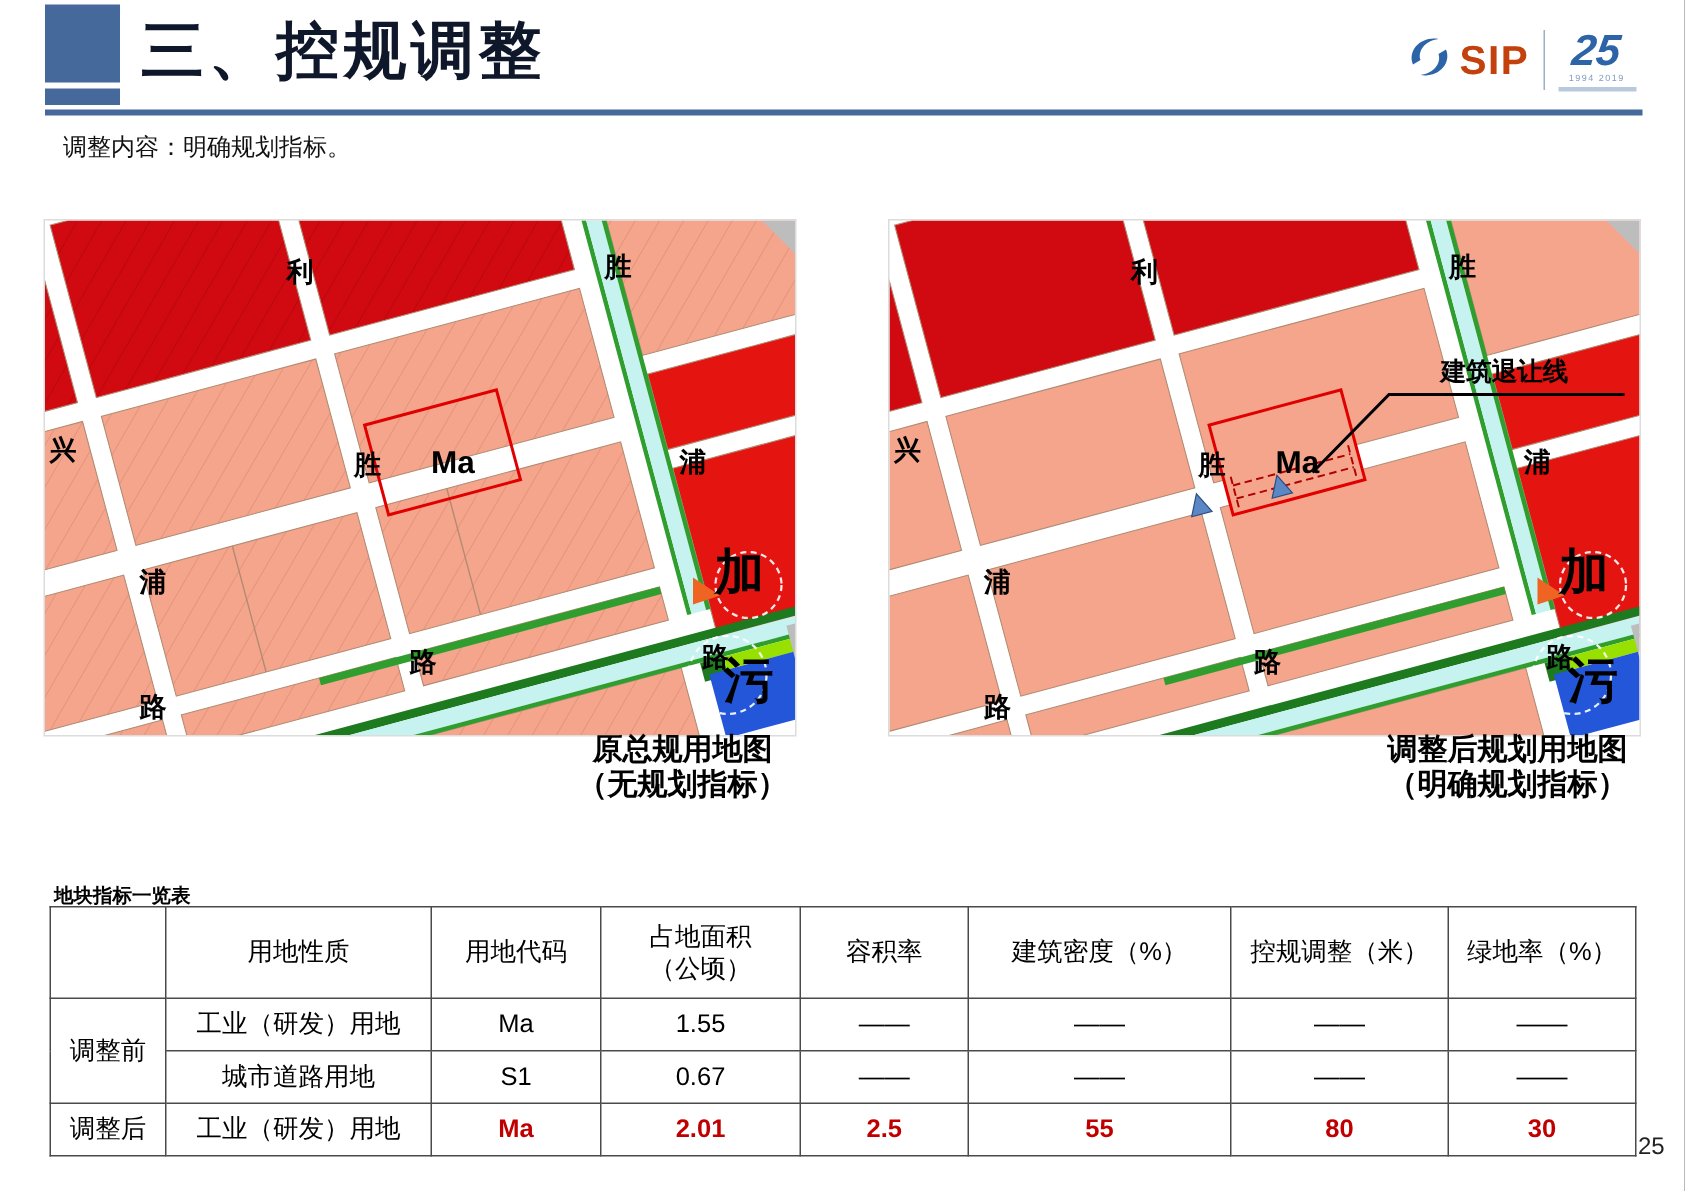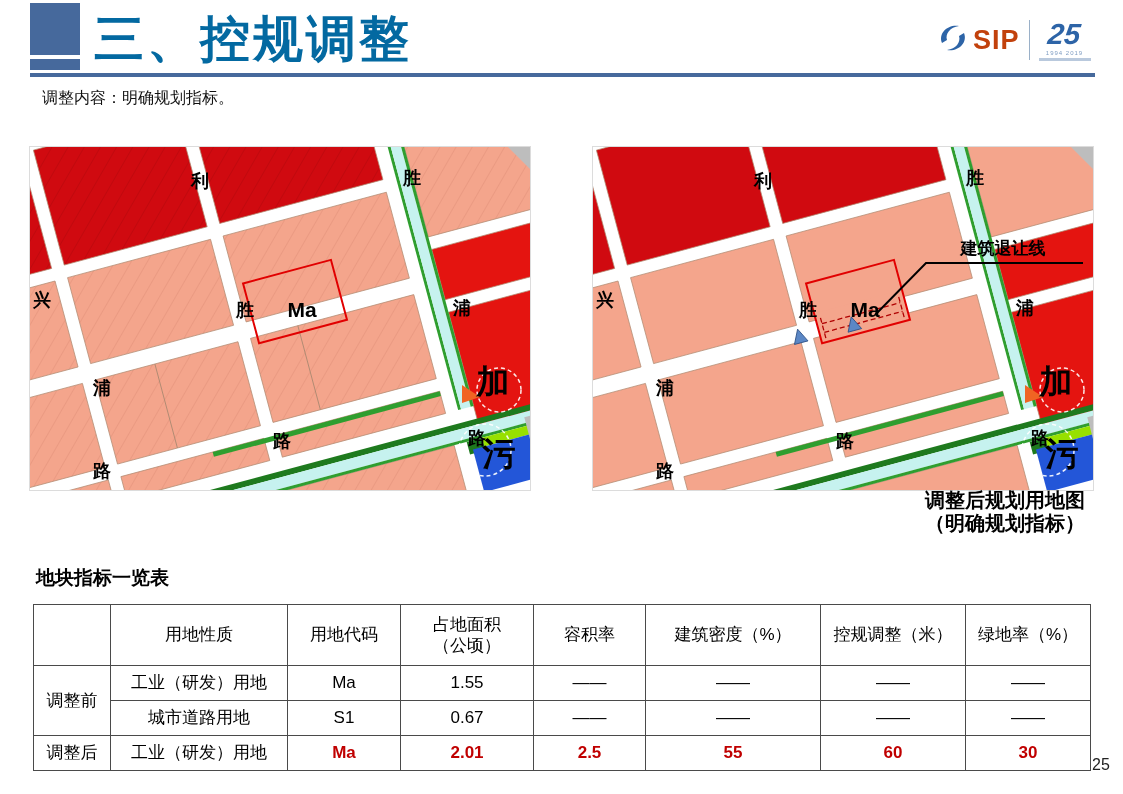--- a/index.html
+++ b/index.html
@@ -1,32 +1,32 @@
 <!DOCTYPE html>
 <html><head>
 <meta charset="utf-8">
 <style>
   html,body{margin:0;padding:0;background:#888}
   .slide{position:relative;width:1123px;height:794px;background:#fff;overflow:hidden;
          font-family:"Liberation Sans","DejaVu Sans",sans-serif}
   .deco-sq{position:absolute;left:30px;top:3px;width:50px;height:52px;background:#46699c}
   .deco-bar{position:absolute;left:30px;top:59px;width:50px;height:11px;background:#46699c}
-  .title{position:absolute;left:94px;top:6px;font-size:50px;font-weight:700;color:#0369a1;letter-spacing:3px}
+  .title{position:absolute;left:94px;top:6px;font-size:42px;font-weight:700;color:#0f172a;letter-spacing:3px}
   .rule{position:absolute;left:30px;top:73px;width:1065px;height:4px;background:#46699c}
   .subtitle{position:absolute;left:42px;top:88px;font-size:16px;color:#111}
   .logo{position:absolute;left:936px;top:14px;width:175px;height:52px;display:flex;align-items:center}
   .logo-sip{font-size:27px;font-weight:700;color:#c2410c;letter-spacing:1px;margin-left:3px}
   .logo-div{width:1px;height:40px;background:#9ab0c8;margin:0 9px}
   .logo-25wrap{display:flex;flex-direction:column;align-items:center;line-height:1}
   .logo-25{font-size:29px;font-weight:700;font-style:italic;color:#2d64a7;transform:skewX(-6deg)}
   .logo-years{font-size:6px;color:#7e9cc2;letter-spacing:1px;margin-top:1px}
   .logo-subbar{width:52px;height:3px;background:#b9c9dd;margin-top:2px}
   .map{position:absolute;top:147px;width:500px;height:343px;outline:1px solid #dcdcdc}
   .caption{position:absolute;width:250px;text-align:center;font-size:20px;font-weight:700;color:#000;line-height:23px}
-  .table-title{position:absolute;left:36px;top:565px;font-size:19px;font-weight:700;color:#000}
+  .table-title{position:absolute;left:36px;top:588px;font-size:13px;font-weight:700;color:#000}
   .itable{position:absolute;left:33px;top:604px;border-collapse:collapse;table-layout:fixed;width:1057px}
   .itable td{border:1.4px solid #4a4a4a;text-align:center;vertical-align:middle;font-size:17px;
              color:#000;height:34px;padding:0 2px;line-height:1.25;overflow:hidden}
   .itable tr.thead td{height:60px}
   .itable td.red{color:#c00000;font-weight:700}
   .pagenum{position:absolute;left:1092px;top:756px;font-size:16px;color:#222}
 </style>
 </head>
 <body>
 
@@ -176,20 +176,24 @@
         <text x="72" y="324" font-size="18" font-weight="600" text-anchor="middle" dominant-baseline="central" fill="#000">路</text>
         <text x="252" y="294" font-size="18" font-weight="600" text-anchor="middle" dominant-baseline="central" fill="#000">路</text>
         <text x="447" y="291" font-size="18" font-weight="600" text-anchor="middle" dominant-baseline="central" fill="#000">路</text>
         <text x="463" y="234" font-size="33" font-weight="800" text-anchor="middle" dominant-baseline="central" fill="#000">加</text>
         <text x="469" y="306" font-size="33" font-weight="800" text-anchor="middle" dominant-baseline="central" fill="#000">污</text>
         <path d="M490,116 H333 L282,168" stroke="#000" stroke-width="2" fill="none"></path>
         <text x="410" y="101" font-size="17" font-weight="600" text-anchor="middle" dominant-baseline="central" fill="#000">建筑退让线</text>
       </svg>
     </div>
 
+  <div class="caption" style="left:330px;top:489px">
+    <div>原总规用地图</div>
+    <div>（无规划指标）</div>
+  </div>
   <div class="caption" style="left:880px;top:489px">
     <div>调整后规划用地图</div>
     <div>（明确规划指标）</div>
   </div>
 
   <div class="table-title">地块指标一览表</div>
 
   <table class="itable">
     <colgroup>
       <col style="width:77px">
@@ -234,20 +238,20 @@
       <td>——</td>
       <td>——</td>
     </tr>
     <tr>
       <td>调整后</td>
       <td>工业（研发）用地</td>
       <td class="red">Ma</td>
       <td class="red">2.01</td>
       <td class="red">2.5</td>
       <td class="red">55</td>
-      <td class="red">60</td>
+      <td class="red">80</td>
       <td class="red">30</td>
     </tr>
   </tbody>
     </table>
 
   <div class="pagenum">25</div>
 </div>
 
 </body></html>

